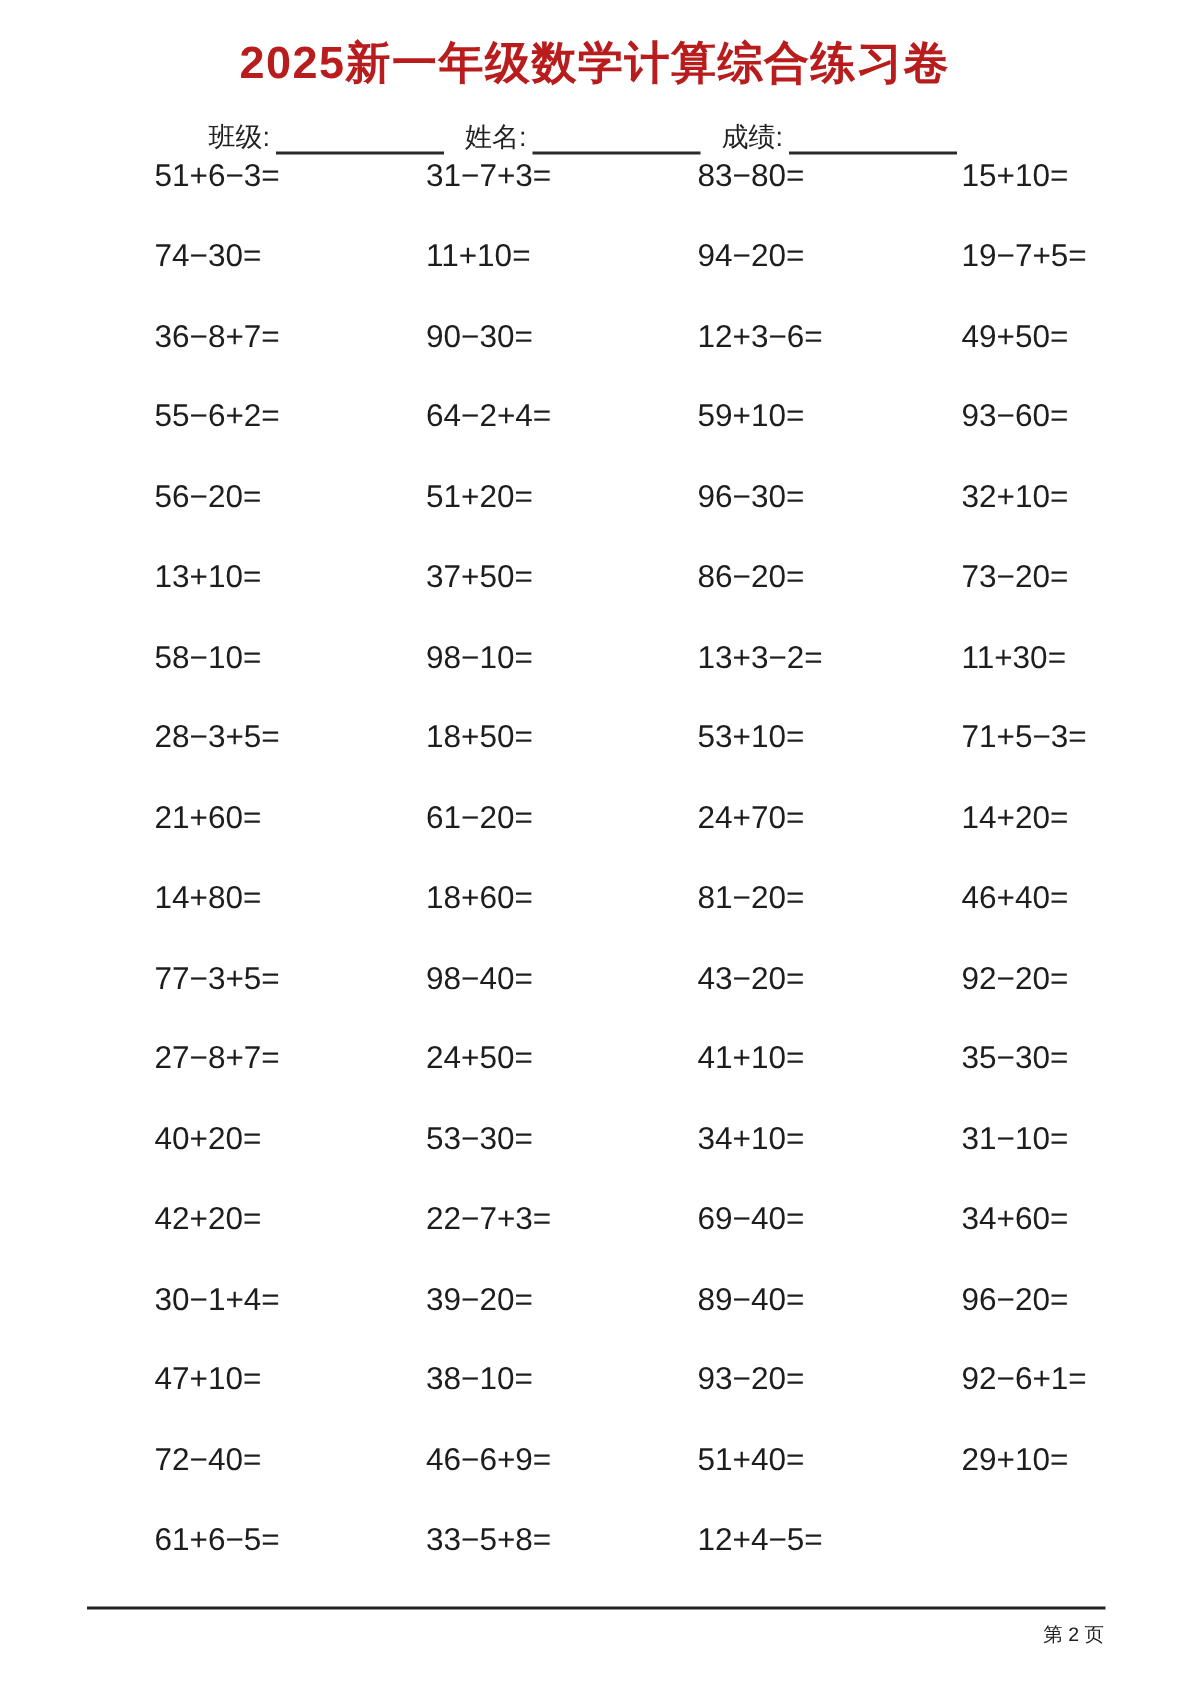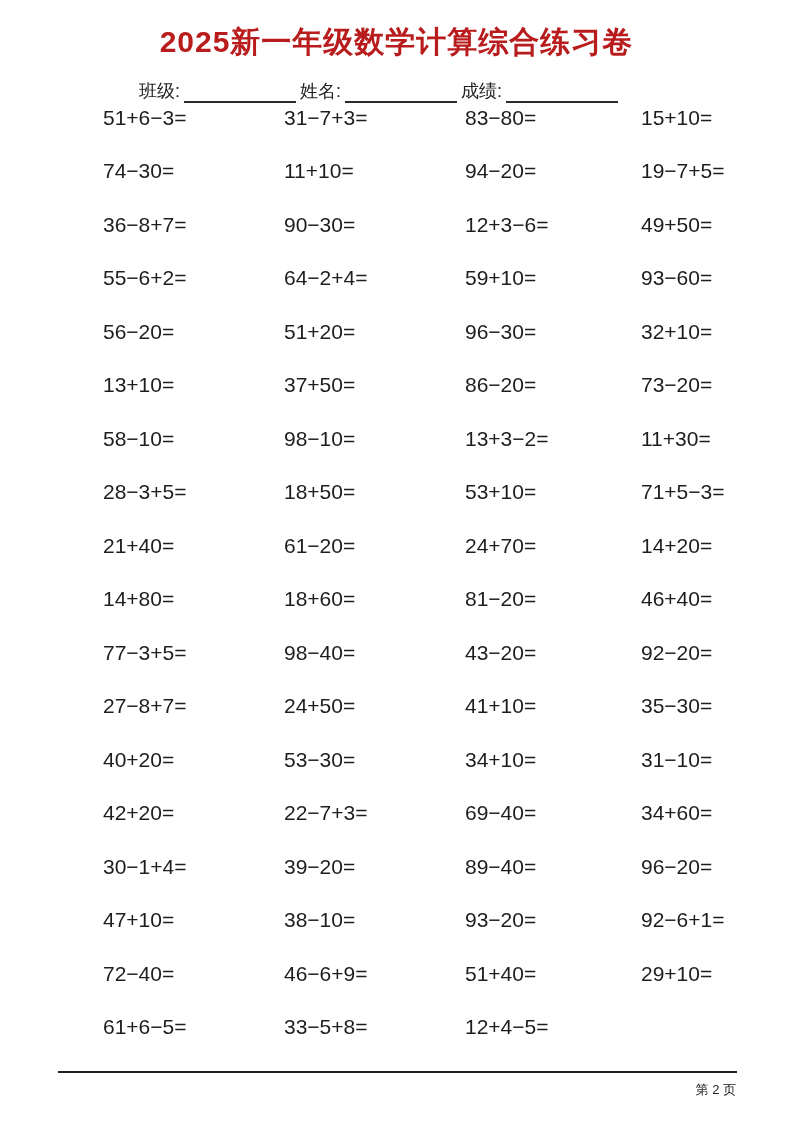--- a/index.html
+++ b/index.html
@@ -22,21 +22,21 @@
     font-weight: bold;
     color: #b91c1c;
     letter-spacing: 1px;
   }
   .header-row {
     position: absolute;
     top: 79px;
     left: 139px;
     display: flex;
     align-items: flex-end;
-    gap: 4px;
+    gap: 14px;
     font-size: 18px;
     color: #222;
   }
   .header-field { display: flex; align-items: flex-end; gap: 4px; }
   .header-field .label { white-space: nowrap; }
   .header-field .blank {
     display: inline-block;
     width: 112px;
     height: 20px;
     border-bottom: 2px solid #2a2a2a;
@@ -118,21 +118,21 @@
     <div class="problem">86−20=</div>
     <div class="problem">73−20=</div>
     <div class="problem">58−10=</div>
     <div class="problem">98−10=</div>
     <div class="problem">13+3−2=</div>
     <div class="problem">11+30=</div>
     <div class="problem">28−3+5=</div>
     <div class="problem">18+50=</div>
     <div class="problem">53+10=</div>
     <div class="problem">71+5−3=</div>
-    <div class="problem">21+40=</div>
+    <div class="problem">21+60=</div>
     <div class="problem">61−20=</div>
     <div class="problem">24+70=</div>
     <div class="problem">14+20=</div>
     <div class="problem">14+80=</div>
     <div class="problem">18+60=</div>
     <div class="problem">81−20=</div>
     <div class="problem">46+40=</div>
     <div class="problem">77−3+5=</div>
     <div class="problem">98−40=</div>
     <div class="problem">43−20=</div>

